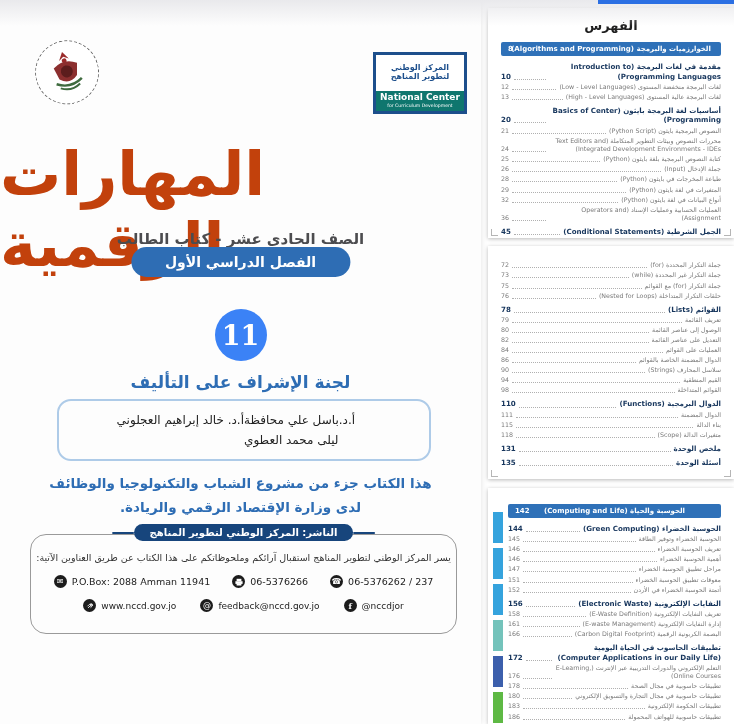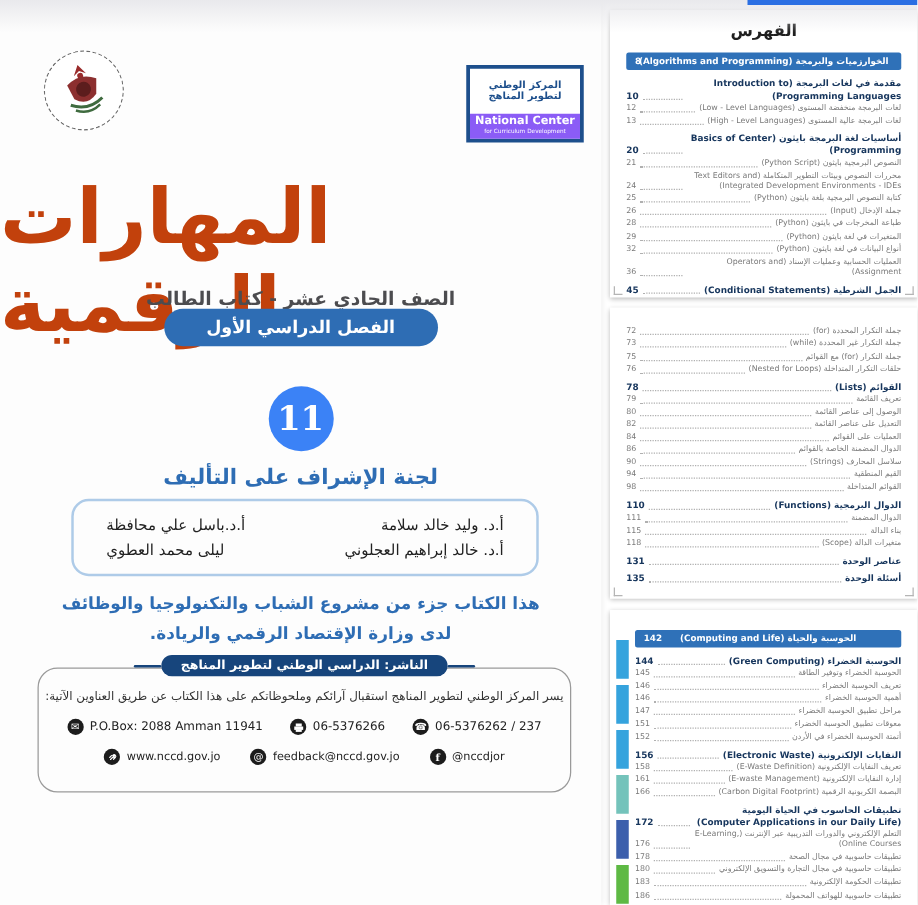--- a/index.html
+++ b/index.html
@@ -14,21 +14,21 @@
     box-shadow:0 0 6px rgba(0,0,0,.12); }
 
   .moe-logo { position:absolute; left:36px; top:40px; width:66px; height:72px; transform:rotate(-14deg); }
   .moe-seal { width:64px; height:64px; border-radius:50%; border:1px dashed #6b6b6b; background:#fff;
     display:flex; align-items:center; justify-content:center; box-shadow:0 0 0 2px #fff inset; }
 
   .nc-logo { position:absolute; right:14px; top:52px; width:94px; height:62px; border:3px solid #1d4f8c;
     background:#fff; display:flex; flex-direction:column;justify-content:center; }
   .nc-kufic { flex:1; display:flex; flex-direction:column; align-items:center; justify-content:center;
     color:#1d4f8c; font-weight:bold; font-size:8px; line-height:1.1; letter-spacing:-0.5px; }
-  .nc-band { background:#8b5cf6; color:#fff; text-align:center; padding:2px 0 3px; }
+  .nc-band { background:#0f766e; color:#fff; text-align:center; padding:2px 0 3px; }
   .nc-band .l1 { font-size:9px; font-weight:bold; line-height:1.1; }
   .nc-band .l2 { font-size:4.6px; line-height:1.2; }
 
   .cover-title { position:absolute; top:138px; left:0; right:0; text-align:left; direction:rtl;
     font-size:61px; font-weight:bold; color:#c2410c; letter-spacing:-1px; }
   .cover-sub { position:absolute; top:230px; left:0; right:0; text-align:center; direction:rtl;
     font-size:15px; font-weight:bold; color:#4c4c4f; }
   .sem-pill { position:absolute; top:247px; left:50%; transform:translateX(-50%); background:#2e6db4;
     color:#fff; font-size:14px; font-weight:bold; direction:rtl; padding:7px 34px; border-radius:19px; white-space:nowrap; }
   .grade-circle { position:absolute; top:309px; left:50%; transform:translateX(-50%); width:52px; height:52px;
@@ -125,33 +125,32 @@
     </div>
   </div>
 
   <div class="cover-title">المهارات الرقمية</div>
   <div class="cover-sub">الصف الحادي عشر - كتاب الطالب</div>
   <div class="sem-pill">الفصل الدراسي الأول</div>
   <div class="grade-circle">11</div>
 
   <div class="committee-h">لجنة الإشراف على التأليف</div>
   <div class="committee-box">
-    <div class="name right">أ.د. وليد خالد سلامة</div>
     <div class="name left">أ.د.باسل علي محافظة</div>
     <div class="name right">أ.د. خالد إبراهيم العجلوني</div>
     <div class="name left">ليلى محمد العطوي</div>
   </div>
 
   <div class="proj-note">
     <div>هذا الكتاب جزء من مشروع الشباب والتكنولوجيا والوظائف</div>
     <div>لدى وزارة الإقتصاد الرقمي والريادة.</div>
   </div>
 
   <div class="pub-box">
-    <div class="pub-pill">الناشر: الدراسي الوطني لتطوير المناهج</div>
+    <div class="pub-pill">الناشر: المركز الوطني لتطوير المناهج</div>
     <div class="pub-note">يسر المركز الوطني لتطوير المناهج استقبال آرائكم وملحوظاتكم على هذا الكتاب عن طريق العناوين الآتية:</div>
 
     <div class="contact-row">
       <div class="contact-item">
         <span class="cicon">☎</span>
         <span>06-5376262 / 237</span>
       </div>
       <div class="contact-item">
         <span class="cicon">
           <svg width="8" height="8" viewBox="0 0 10 10">
@@ -381,21 +380,21 @@
           <span class="p">115</span>
         </div>
 
         <div class="toc-row">
           <span class="t">متغيرات الدالة (Scope)</span>
           <span class="dots"></span>
           <span class="p">118</span>
         </div>
 
         <div class="toc-row bold">
-          <span class="t">عناصر الوحدة</span>
+          <span class="t">ملخص الوحدة</span>
           <span class="dots"></span>
           <span class="p">131</span>
         </div>
 
         <div class="toc-row bold">
           <span class="t">أسئلة الوحدة</span>
           <span class="dots"></span>
           <span class="p">135</span>
         </div>
       </div>

